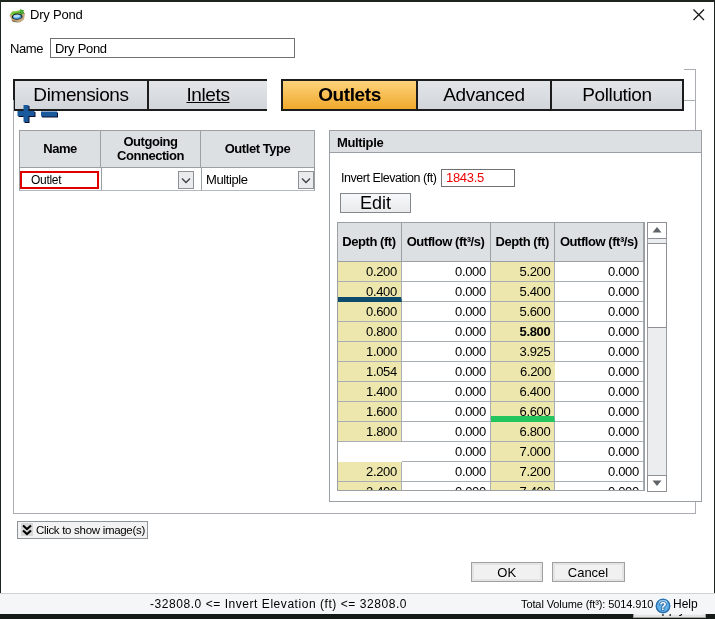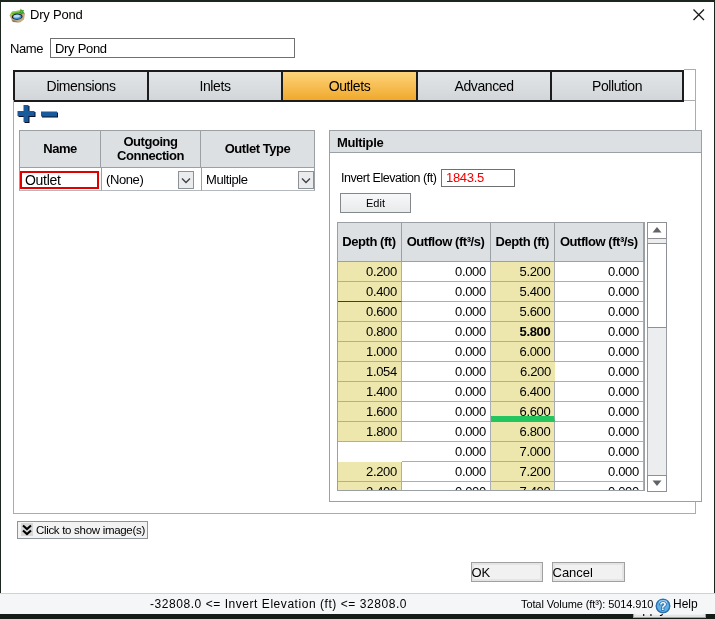--- a/index.html
+++ b/index.html
@@ -10,21 +10,21 @@
 #edge-top { left:0; top:0; width:715px; height:1.6px; background:#1d251f; }
 #edge-left { left:0; top:0; width:1px; height:619px; background:#1d251f; }
 #edge-right { left:714px; top:0; width:1px; height:619px; background:#1d251f; }
 #edge-bottom { left:0; top:614px; width:715px; height:5px; background:#151c17; }
 
 #title { left:30px; top:7px; font-size:13px; letter-spacing:-0.2px; color:#000; }
 
 #name-label { left:10px; top:41px; font-size:13px; letter-spacing:-0.4px; }
 #name-input { left:50px; top:38px; width:245px; height:20px; border:1px solid #707070; background:#fff; font-size:13px; letter-spacing:-0.3px; line-height:19px; padding-left:4px; }
 
-.tab { top:70px; height:32px; border:2px solid #1c1c1c; border-right:none; background:linear-gradient(#e2e5e8,#d2d6da); display:flex; align-items:center; justify-content:center; font-size:14px; letter-spacing:-0.4px; color:#000; }
+.tab { top:79px; height:32px; border:2px solid #1c1c1c; border-right:none; background:linear-gradient(#e2e5e8,#d2d6da); display:flex; align-items:center; justify-content:center; font-size:19px; letter-spacing:-0.4px; color:#000; }
 .tab.sel { background:linear-gradient(#fdd37b,#f0a92c); }
 #tab5 { border-right:2px solid #1c1c1c; }
 
 .pline { background:#a9adb2; }
 
 .hdr { background:#dce0e3; font-weight:bold; font-size:13px; letter-spacing:-0.45px; display:flex; align-items:center; justify-content:center; text-align:center; line-height:14.5px; }
 .cellnum { font-size:13px; letter-spacing:-0.3px; text-align:right; padding-right:3.5px; line-height:19.5px; }
 </style>
 </head>
 <body>
@@ -46,22 +46,22 @@
 </svg>
 <div class="abs" id="title">Dry Pond</div>
 <svg class="abs" style="left:692px; top:8px;" width="14" height="14" viewBox="0 0 14 14">
   <path d="M1.5,1.5 L12,12 M12,1.5 L1.5,12" stroke="#1a1a1a" stroke-width="1.3" fill="none"></path>
 </svg>
 
 <div class="abs" id="name-label">Name</div>
 <div class="abs" id="name-input">Dry Pond</div>
 
 <div class="abs tab" style="left:13px; width:134px;">Dimensions</div>
-<div class="abs tab" style="left:147px; width:134px;">Inlets</div>
-<div class="abs tab sel" style="left:281px; width:135px;">Outlets</div>
+<div class="abs tab" style="left:147px; width:120px;text-decoration:underline;">Inlets</div>
+<div class="abs tab sel" style="left:281px; width:135px;font-weight:bold;">Outlets</div>
 <div class="abs tab" style="left:416px; width:134px;">Advanced</div>
 <div class="abs tab" id="tab5" style="left:550px; width:134px;">Pollution</div>
 
 <div class="abs pline" style="left:684px; top:69px; width:12px; height:1px;"></div>
 <div class="abs pline" style="left:684px; top:100px; width:12px; height:1px;"></div>
 <div class="abs pline" style="left:695px; top:69px; width:1px; height:445px;"></div>
 <div class="abs pline" style="left:13px; top:100px; width:1px; height:414px;"></div>
 <div class="abs pline" style="left:13px; top:513px; width:683px; height:1px;"></div>
 
 <svg class="abs" style="left:16px; top:103px;" width="44" height="22" viewBox="0 0 44 22">
@@ -72,67 +72,66 @@
 </svg>
 
 <div class="abs" id="lgrid" style="left:19px; top:130px; width:296px; height:61px;">
   <div class="abs hdr" style="left:0; top:0; width:82px; height:38px; border:1px solid #9ba0a5;">Name</div>
   <div class="abs hdr" style="left:82px; top:0; width:100px; height:38px; border:1px solid #9ba0a5; border-left:none;">Outgoing<br>Connection</div>
   <div class="abs hdr" style="left:182px; top:0; width:114px; height:38px; border:1px solid #9ba0a5; border-left:none;">Outlet Type</div>
   <div class="abs" style="left:0; top:38px; width:82px; height:23px; border-left:1px solid #9ba0a5; border-bottom:1px solid #b4b9be;"></div>
   <div class="abs" style="left:82px; top:38px; width:100px; height:23px; border-left:1px solid #9ba0a5; border-bottom:1px solid #b4b9be;"></div>
   <div class="abs" style="left:182px; top:38px; width:114px; height:23px; border-left:1px solid #9ba0a5; border-right:1px solid #9ba0a5; border-bottom:1px solid #b4b9be;"></div>
 
-  <div class="abs" style="left:1px; top:41px; width:79px; height:18px; border:2px solid #e00000; background:#fff; font-size:14px; letter-spacing:-0.3px; line-height:15px; padding-left:3px;">Outlet</div>
-
-  <div class="abs" style="left:84px; top:40px; width:95px; height:20px; background:#fff; font-size:13px; letter-spacing:-0.4px; line-height:20px; padding-left:3px;">(None)</div>
+  <div class="abs" style="left:1px; top:41px; width:79px; height:18px; border:2px solid #e00000; background:#fff; font-size:12px; letter-spacing:-0.3px; line-height:15px; padding-left:9px;">Outlet</div>
+
   <div class="abs combo-btn" style="left:159px; top:41px; width:16px; height:18px;">
       <svg width="14" height="16" viewBox="0 0 14 16">
         <path d="M3,6.5 L7,10.5 L11,6.5" stroke="#3f4348" stroke-width="1.4" fill="none"></path>
       </svg>
     </div>
 
   <div class="abs" style="left:184px; top:40px; width:111px; height:20px; background:#fff; font-size:13px; letter-spacing:-0.4px; line-height:20px; padding-left:3px;">Multiple</div>
   <div class="abs combo-btn" style="left:278.5px; top:41px; width:16px; height:18px;">
       <svg width="14" height="16" viewBox="0 0 14 16">
         <path d="M3,6.5 L7,10.5 L11,6.5" stroke="#3f4348" stroke-width="1.4" fill="none"></path>
       </svg>
     </div>
 </div>
 
 <div class="abs" id="gbox" style="left:329px; top:130px; width:373px; height:372px; border:1px solid #9aa0a6; background:#fff;">
   <div class="abs" style="left:0; top:0; width:371px; height:22px; background:#dce0e3; border-bottom:1px solid #9aa0a6; font-weight:bold; font-size:13px; letter-spacing:-0.35px; line-height:23px; padding-left:7px;">Multiple</div>
   <div class="abs" style="left:11px; top:40px; font-size:12.5px; letter-spacing:-0.45px;">Invert Elevation (ft)</div>
   <div class="abs" style="left:111px; top:38px; width:74px; height:18px; border:1px solid #707070; color:#ee0000; font-size:13px; letter-spacing:-0.3px; line-height:16px; padding-left:4px;">1843.5</div>
-  <div class="abs" style="left:10px; top:62px; width:71px; height:20px; border:1px solid #84888d; background:linear-gradient(#f7f8f9,#e9eaec); text-align:center; font-size:11px; line-height:18px;">Edit</div>
+  <div class="abs" style="left:10px; top:62px; width:71px; height:20px; border:1px solid #84888d; background:linear-gradient(#f7f8f9,#e9eaec); text-align:center; font-size:18px; line-height:18px;">Edit</div>
 
   <div class="abs" id="itable" style="left:6.5px; top:91px; width:308px; height:269px; border:1px solid #9ba0a5; overflow:hidden; background:#fff;">
       <div class="abs hdr" style="left:0px; top:0; width:64px; height:38.5px; border-right:1px solid #9ba0a5; border-bottom:1px solid #9ba0a5;">Depth (ft)</div>
       <div class="abs hdr" style="left:64px; top:0; width:89px; height:38.5px; border-right:1px solid #9ba0a5; border-bottom:1px solid #9ba0a5;">Outflow (ft³/s)</div>
       <div class="abs hdr" style="left:153px; top:0; width:64.5px; height:38.5px; border-right:1px solid #9ba0a5; border-bottom:1px solid #9ba0a5;">Depth (ft)</div>
       <div class="abs hdr" style="left:217.5px; top:0; width:88.5px; height:38.5px; border-right:1px solid #9ba0a5; border-bottom:1px solid #9ba0a5;">Outflow (ft³/s)</div>
       <div class="abs cellnum" style="left:0px; top:38.5px; width:64px; height:20px; background:#ede7ad; border-right:1px solid #a9aeb4; border-bottom:1px solid #a9aeb4;">0.200</div>
       <div class="abs cellnum" style="left:64px; top:38.5px; width:89px; height:20px; background:#ffffff; border-right:1px solid #a9aeb4; border-bottom:1px solid #a9aeb4;">0.000</div>
       <div class="abs cellnum" style="left:153px; top:38.5px; width:64.5px; height:20px; background:#ede7ad; border-right:1px solid #a9aeb4; border-bottom:1px solid #a9aeb4;">5.200</div>
       <div class="abs cellnum" style="left:217.5px; top:38.5px; width:88.5px; height:20px; background:#ffffff; border-right:1px solid #a9aeb4; border-bottom:1px solid #a9aeb4;">0.000</div>
-      <div class="abs cellnum" style="left:0px; top:58.5px; width:64px; height:20px; background:#ede7ad; border-right:1px solid #a9aeb4; border-bottom:1px solid #0c4a6e;">0.400</div>
+      <div class="abs cellnum" style="left:0px; top:58.5px; width:64px; height:20px; background:#ede7ad; border-right:1px solid #a9aeb4; border-bottom:5px solid #0c4a6e;">0.400</div>
       <div class="abs cellnum" style="left:64px; top:58.5px; width:89px; height:20px; background:#ffffff; border-right:1px solid #a9aeb4; border-bottom:1px solid #a9aeb4;">0.000</div>
       <div class="abs cellnum" style="left:153px; top:58.5px; width:64.5px; height:20px; background:#ede7ad; border-right:1px solid #a9aeb4; border-bottom:1px solid #a9aeb4;">5.400</div>
       <div class="abs cellnum" style="left:217.5px; top:58.5px; width:88.5px; height:20px; background:#ffffff; border-right:1px solid #a9aeb4; border-bottom:1px solid #a9aeb4;">0.000</div>
       <div class="abs cellnum" style="left:0px; top:78.5px; width:64px; height:20px; background:#ede7ad; border-right:1px solid #a9aeb4; border-bottom:1px solid #a9aeb4;">0.600</div>
       <div class="abs cellnum" style="left:64px; top:78.5px; width:89px; height:20px; background:#ffffff; border-right:1px solid #a9aeb4; border-bottom:1px solid #a9aeb4;">0.000</div>
       <div class="abs cellnum" style="left:153px; top:78.5px; width:64.5px; height:20px; background:#ede7ad; border-right:1px solid #a9aeb4; border-bottom:1px solid #a9aeb4;">5.600</div>
       <div class="abs cellnum" style="left:217.5px; top:78.5px; width:88.5px; height:20px; background:#ffffff; border-right:1px solid #a9aeb4; border-bottom:1px solid #a9aeb4;">0.000</div>
       <div class="abs cellnum" style="left:0px; top:98.5px; width:64px; height:20px; background:#ede7ad; border-right:1px solid #a9aeb4; border-bottom:1px solid #a9aeb4;">0.800</div>
       <div class="abs cellnum" style="left:64px; top:98.5px; width:89px; height:20px; background:#ffffff; border-right:1px solid #a9aeb4; border-bottom:1px solid #a9aeb4;">0.000</div>
       <div class="abs cellnum" style="left:153px; top:98.5px; width:64.5px; height:20px; background:#ede7ad; border-right:1px solid #a9aeb4; border-bottom:1px solid #a9aeb4;font-weight:bold;">5.800</div>
       <div class="abs cellnum" style="left:217.5px; top:98.5px; width:88.5px; height:20px; background:#ffffff; border-right:1px solid #a9aeb4; border-bottom:1px solid #a9aeb4;">0.000</div>
       <div class="abs cellnum" style="left:0px; top:118.5px; width:64px; height:20px; background:#ede7ad; border-right:1px solid #a9aeb4; border-bottom:1px solid #a9aeb4;padding-left:24px;">1.000</div>
       <div class="abs cellnum" style="left:64px; top:118.5px; width:89px; height:20px; background:#ffffff; border-right:1px solid #a9aeb4; border-bottom:1px solid #a9aeb4;">0.000</div>
-      <div class="abs cellnum" style="left:153px; top:118.5px; width:64.5px; height:20px; background:#ede7ad; border-right:1px solid #a9aeb4; border-bottom:1px solid #a9aeb4;">6.000</div>
+      <div class="abs cellnum" style="left:153px; top:118.5px; width:64.5px; height:20px; background:#ede7ad; border-right:1px solid #a9aeb4; border-bottom:1px solid #a9aeb4;">3.925</div>
       <div class="abs cellnum" style="left:217.5px; top:118.5px; width:88.5px; height:20px; background:#ffffff; border-right:1px solid #a9aeb4; border-bottom:1px solid #a9aeb4;">0.000</div>
       <div class="abs cellnum" style="left:0px; top:138.5px; width:64px; height:20px; background:#ede7ad; border-right:1px solid #a9aeb4; border-bottom:1px solid #a9aeb4;">1.054</div>
       <div class="abs cellnum" style="left:64px; top:138.5px; width:89px; height:20px; background:#ffffff; border-right:1px solid #a9aeb4; border-bottom:1px solid #a9aeb4;">0.000</div>
       <div class="abs cellnum" style="left:153px; top:138.5px; width:65px; height:20px; background:#ede7ad; border-right:1px solid #a9aeb4; border-bottom:1px solid #a9aeb4;">6.200</div>
       <div class="abs cellnum" style="left:217.5px; top:138.5px; width:88.5px; height:20px; background:#ffffff; border-right:1px solid #a9aeb4; border-bottom:1px solid #a9aeb4;">0.000</div>
       <div class="abs cellnum" style="left:0px; top:158.5px; width:64px; height:20px; background:#ede7ad; border-right:1px solid #a9aeb4; border-bottom:1px solid #a9aeb4;">1.400</div>
       <div class="abs cellnum" style="left:64px; top:158.5px; width:89px; height:20px; background:#ffffff; border-right:1px solid #a9aeb4; border-bottom:1px solid #a9aeb4;">0.000</div>
       <div class="abs cellnum" style="left:153px; top:158.5px; width:64.5px; height:20px; background:#ede7ad; border-right:1px solid #a9aeb4; border-bottom:1px solid #a9aeb4;">6.400</div>
       <div class="abs cellnum" style="left:217.5px; top:158.5px; width:88.5px; height:20px; background:#ffffff; border-right:1px solid #a9aeb4; border-bottom:1px solid #a9aeb4;">0.000</div>
       <div class="abs cellnum" style="left:0px; top:178.5px; width:64px; height:20px; background:#ede7ad; border-right:1px solid #a9aeb4; border-bottom:1px solid #a9aeb4;">1.600</div>
@@ -192,14 +191,14 @@
   <circle cx="8" cy="8" r="6.7" fill="none" stroke="#2e6da8" stroke-width="1.3"></circle>
   <ellipse cx="8" cy="3.9" rx="4.2" ry="1.8" fill="#a9d6f4" opacity="0.85"></ellipse>
   <text x="8" y="12" font-size="11.5" font-weight="bold" fill="none" stroke="#2a6ca8" stroke-width="1.6" text-anchor="middle" font-family="Liberation Sans, sans-serif">?</text>
     <text x="8" y="12" font-size="11.5" font-weight="bold" fill="#ffffff" text-anchor="middle" font-family="Liberation Sans, sans-serif">?</text>
 </svg>
 <div class="abs" style="left:673px; top:597px; font-size:12px;">Help</div>
 
 <style>
 .combo-btn { background:#e9ebed; border:1px solid #8d9196; }
 .combo-btn svg { display:block; margin:0 auto; }
-.wbtn { top:561.5px; width:72.5px; height:20px; border:1px solid #a0a0a0; background:#f1f1f2; box-shadow:inset 0 0 0 2px #e4e4e4; font-size:13px; line-height:19px; }
+.wbtn { top:561.5px; width:72.5px; height:20px; border:1px solid #a0a0a0; background:#f1f1f2; box-shadow:inset 0 0 0 2px #e4e4e4; text-align:center; font-size:13px; line-height:19px; }
 </style>
 
 </body></html>

